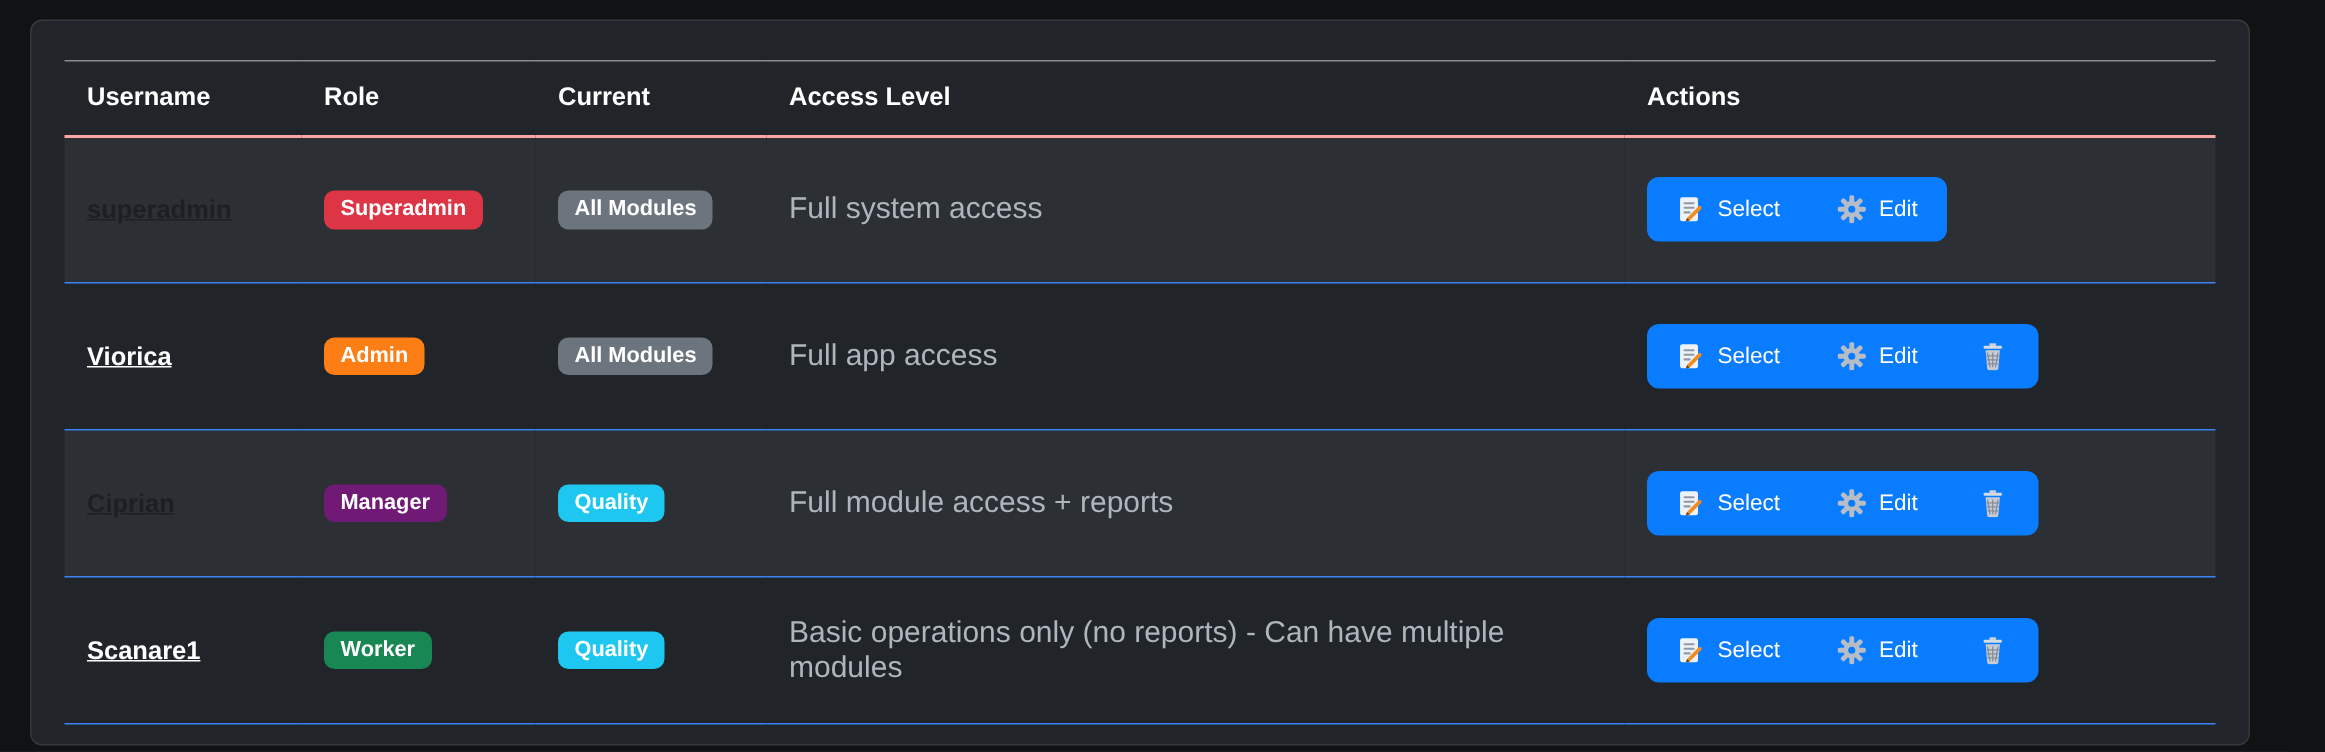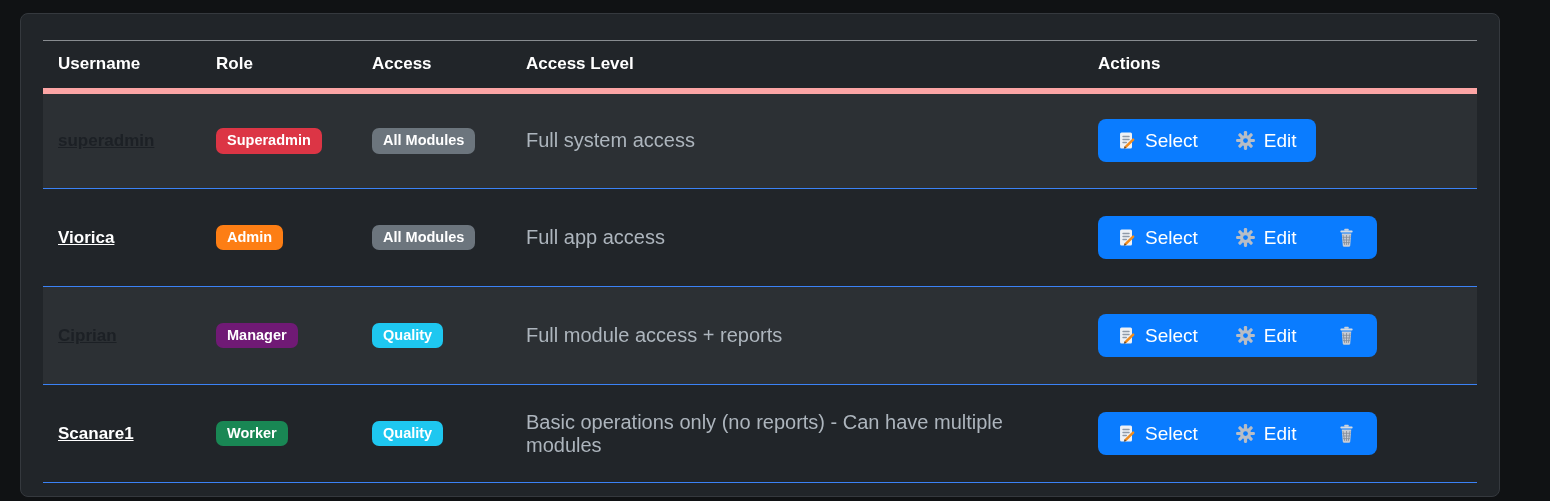--- a/index.html
+++ b/index.html
@@ -42,21 +42,21 @@
   }
   .users-table thead th {
     height: 50px;
     text-align: left;
     vertical-align: middle;
     padding: 0 0 0 15px;
     color: #ffffff;
     font-size: 17px;
     font-weight: bold;
     border-top: 1px solid rgba(222,226,230,.55);
-    border-bottom: 6px solid #fca5a5;
+    border-bottom: 2px solid #fca5a5;
   }
   .users-table tbody td {
     height: 98px;
     vertical-align: middle;
     padding: 0 0 0 15px;
     border-bottom: 1px solid #3b82f6;
   }
   .users-table tbody tr:nth-child(odd) { background: var(--stripe-bg, #2c3034); }
 
   .username {
@@ -91,21 +91,21 @@
   }
   .action-btn {
     display: flex;
     align-items: center;
     gap: 9px;
     padding: 0 19px;
     border: none;
     background: transparent;
     color: #ffffff;
     font-family: inherit;
-    font-size: 19px;
+    font-size: 15px;
     cursor: pointer;
   }
   .action-btn.icon-only { padding: 0 21px; }
   .action-btn svg { display: block; }
 </style>
 </head>
 <body>
 
 <div class="card">
 
@@ -116,21 +116,21 @@
         <col style="width:158px">
           <col style="width:156px">
           <col style="width:154px">
           <col style="width:572px">
           <col>
       </colgroup>
       <thead>
         <tr>
           <th>Username</th>
           <th>Role</th>
-          <th>Access</th>
+          <th>Current</th>
           <th>Access Level</th>
           <th>Actions</th>
         </tr>
       </thead>
       <tbody>
 
         <tr>
           <td><span class="username muted">superadmin</span></td>
           <td><span class="badge" style="background-color: rgb(220, 53, 69);">Superadmin</span></td>
           <td><span class="badge" style="background-color: rgb(108, 117, 125);">All Modules</span></td>

